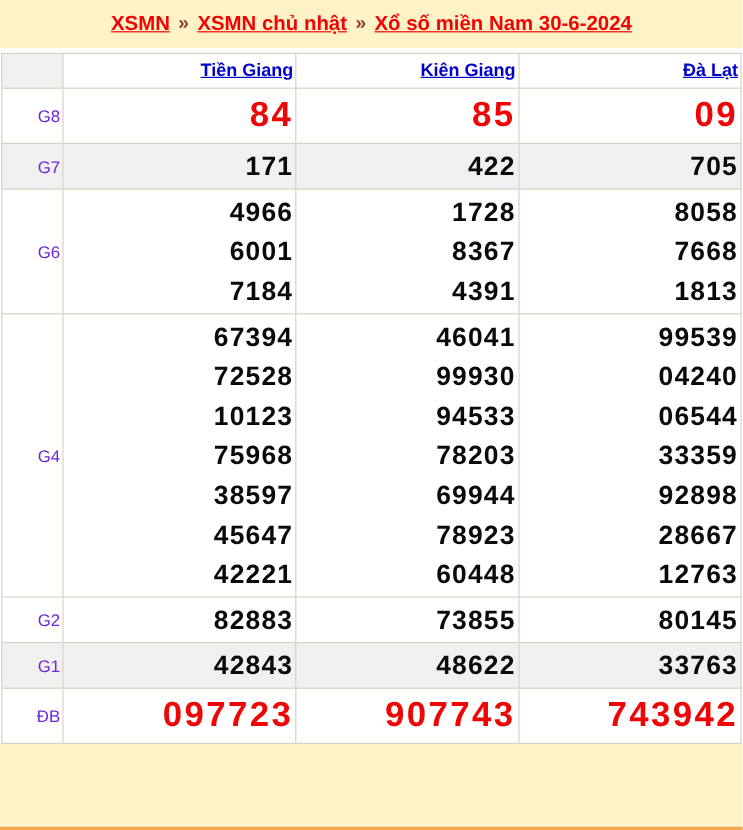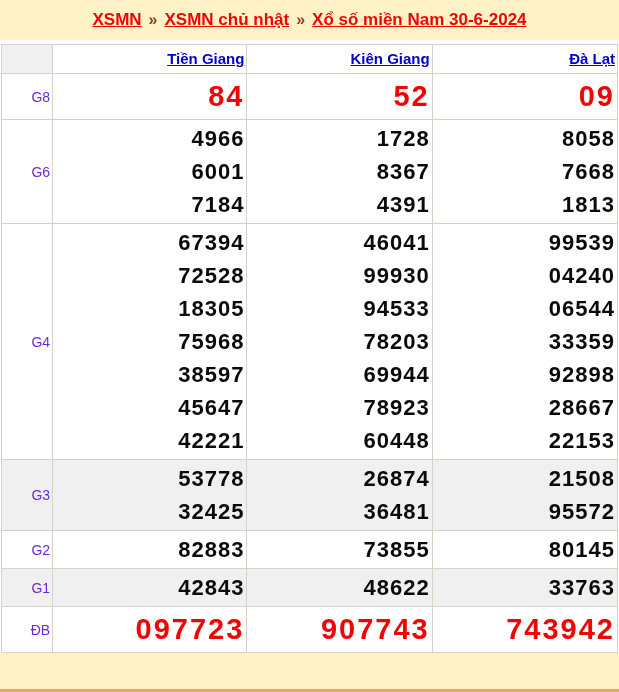--- a/index.html
+++ b/index.html
@@ -80,24 +80,36 @@
           <th class="colhead"><a>Đà Lạt</a></th>
         </tr>
       </thead>
       <tbody id="tbody">
           <tr class="hl">
             <td class="glabel">G8</td>
             <td>
               <div class="num">84</div>
             </td>
             <td>
-              <div class="num">52</div>
+              <div class="num">85</div>
             </td>
             <td>
               <div class="num">09</div>
+            </td>
+          </tr>
+          <tr class="alt">
+            <td class="glabel">G7</td>
+            <td>
+              <div class="num">171</div>
+            </td>
+            <td>
+              <div class="num">422</div>
+            </td>
+            <td>
+              <div class="num">705</div>
             </td>
           </tr>
           <tr>
             <td class="glabel">G6</td>
             <td>
               <div class="num">4966</div>
               <div class="num">6001</div>
               <div class="num">7184</div>
             </td>
             <td>
@@ -109,21 +121,21 @@
               <div class="num">8058</div>
               <div class="num">7668</div>
               <div class="num">1813</div>
             </td>
           </tr>
           <tr>
             <td class="glabel">G4</td>
             <td>
               <div class="num">67394</div>
               <div class="num">72528</div>
-              <div class="num">18305</div>
+              <div class="num">10123</div>
               <div class="num">75968</div>
               <div class="num">38597</div>
               <div class="num">45647</div>
               <div class="num">42221</div>
             </td>
             <td>
               <div class="num">46041</div>
               <div class="num">99930</div>
               <div class="num">94533</div>
               <div class="num">78203</div>
@@ -131,36 +143,21 @@
               <div class="num">78923</div>
               <div class="num">60448</div>
             </td>
             <td>
               <div class="num">99539</div>
               <div class="num">04240</div>
               <div class="num">06544</div>
               <div class="num">33359</div>
               <div class="num">92898</div>
               <div class="num">28667</div>
-              <div class="num">22153</div>
-            </td>
-          </tr>
-          <tr class="alt">
-            <td class="glabel">G3</td>
-            <td>
-              <div class="num">53778</div>
-              <div class="num">32425</div>
-            </td>
-            <td>
-              <div class="num">26874</div>
-              <div class="num">36481</div>
-            </td>
-            <td>
-              <div class="num">21508</div>
-              <div class="num">95572</div>
+              <div class="num">12763</div>
             </td>
           </tr>
           <tr>
             <td class="glabel">G2</td>
             <td>
               <div class="num">82883</div>
             </td>
             <td>
               <div class="num">73855</div>
             </td>

